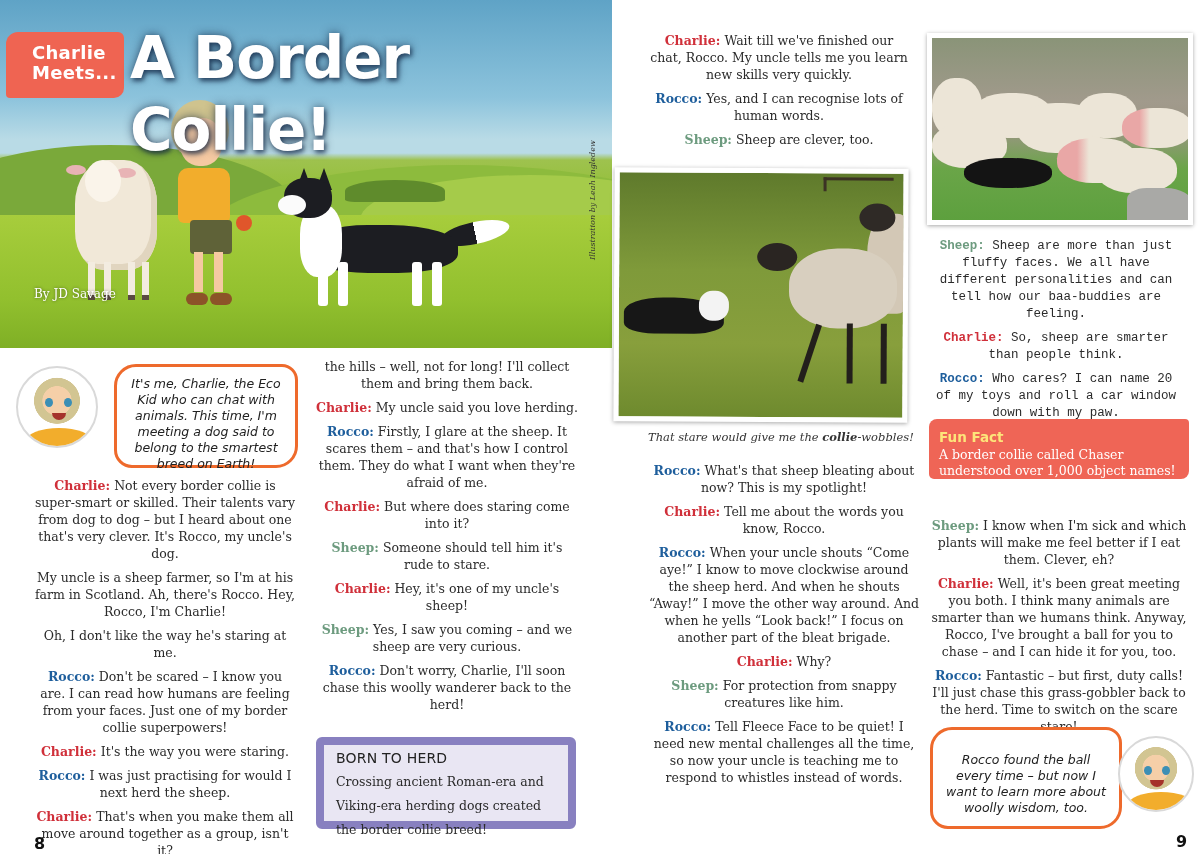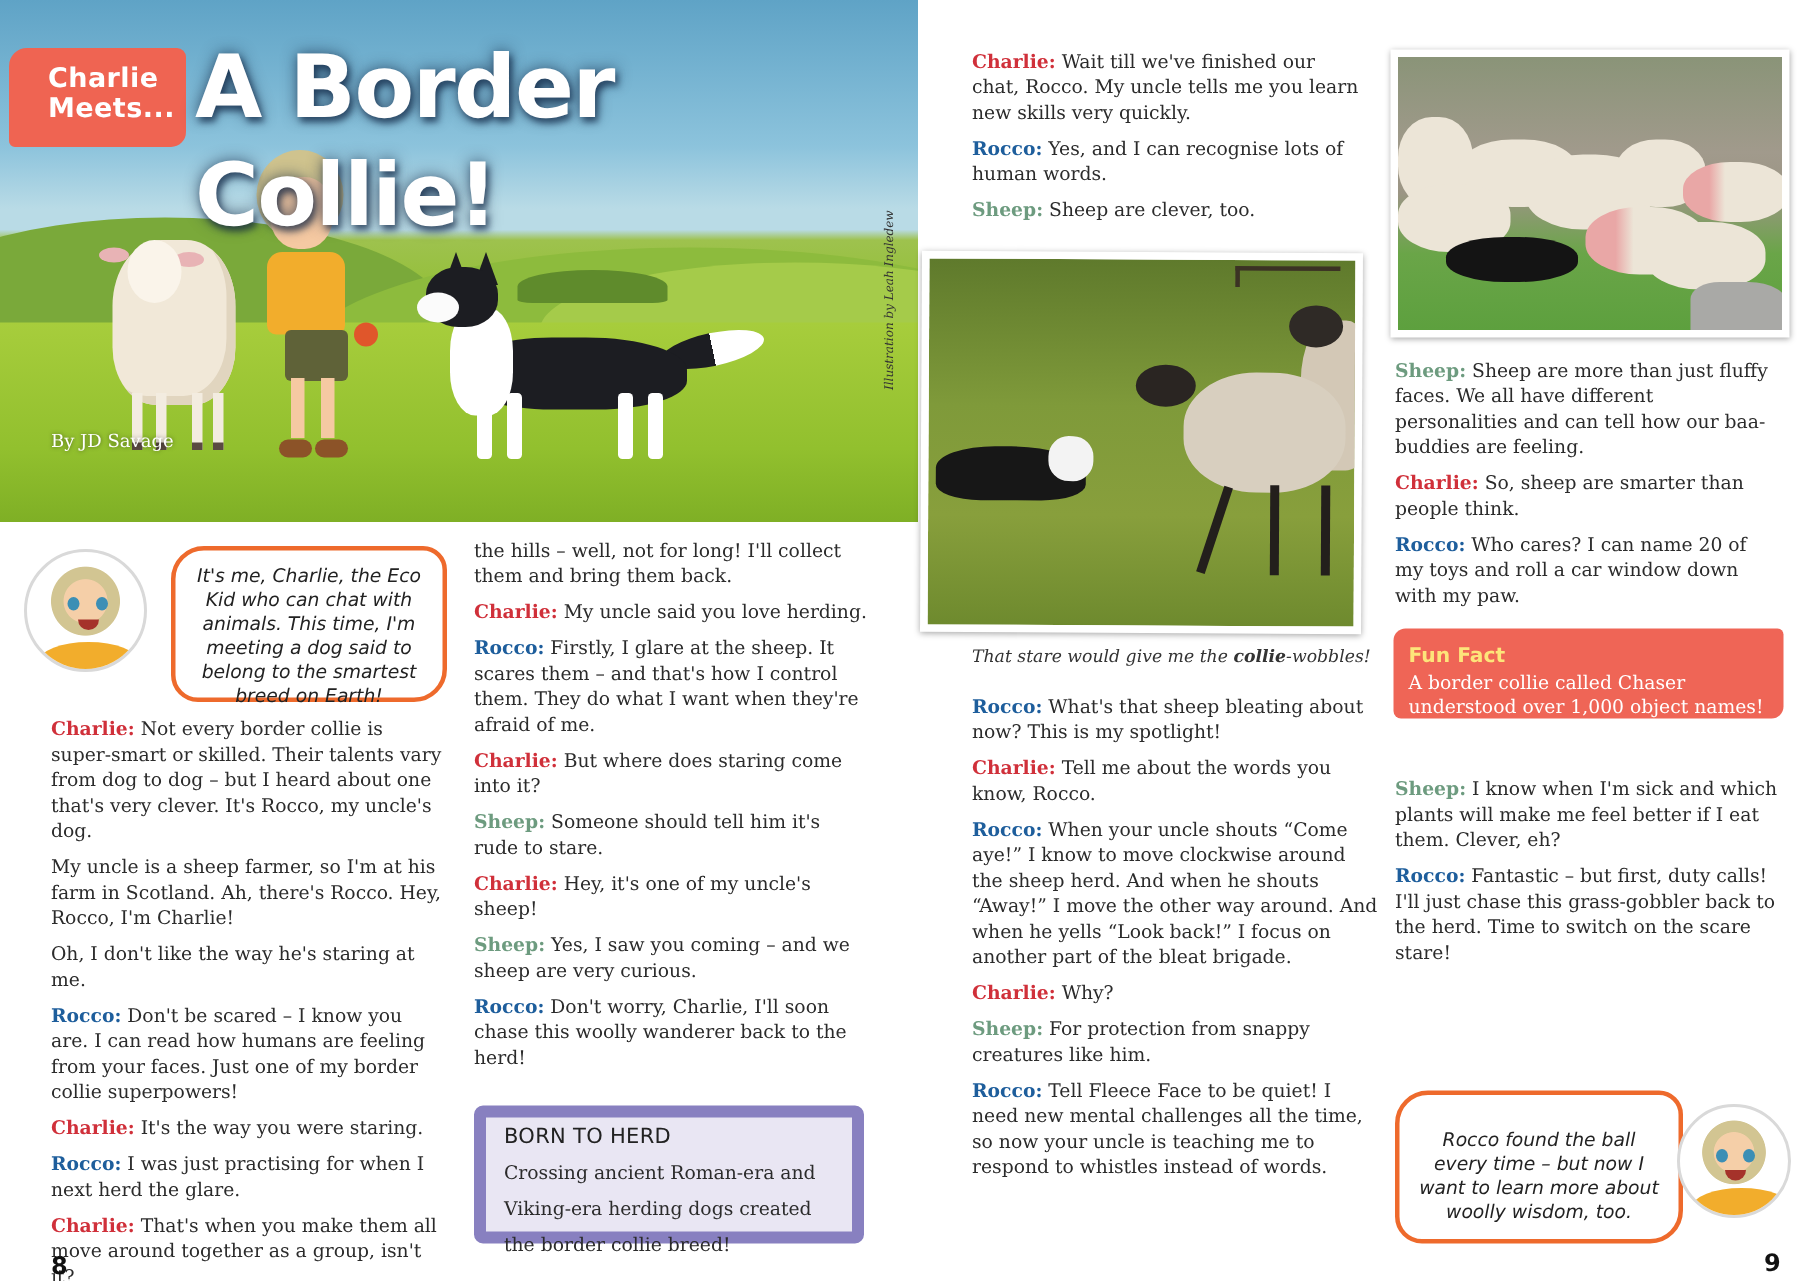--- a/index.html
+++ b/index.html
@@ -74,31 +74,31 @@
   .avatar .eye { position: absolute; top: 30px; width: 8px; height: 9px; border-radius: 50%; background: #3c8fb5; }
   .avatar .mouth { position: absolute; left: 34px; top: 45px; width: 14px; height: 7px; border-radius: 0 0 8px 8px; background: #a5322a; }
   .bubble {
     position: absolute; border: 3px solid #ee6a2c; border-radius: 22px 16px 22px 18px;
     background: #ffffff; font-family: "DejaVu Sans", sans-serif; font-style: italic;
     font-size: 12.5px; line-height: 16px; text-align: center; color: #222;
   }
 
   
   .col { position: absolute; font-size: 12.5px; line-height: 17px; color: #2b2b2b; }
-  .col p { margin-bottom: 7px; }
+  .col p { margin-bottom: 7px; text-align: center; }
   .spk { font-weight: bold; }
   .spk-charlie { color: #d0303a; }
   .spk-rocco { color: #1e5e9c; }
   .spk-sheep { color: #6d9b7f; }
 
   .col-1 { left: 34px; top: 477px; width: 262px; }
   .col-2 { left: 316px; top: 358px; width: 262px; }
   .col-3 { left: 648px; top: 32px; width: 262px; }
   .col-4 { left: 648px; top: 462px; width: 272px; }
-  .col-5 { left: 930px; top: 238px; width: 252px; }
+  .col-5 { left: 930px; top: 238px; width: 252px; font-family: Liberation Mono, monospace; }
   .col-6 { left: 930px; top: 517px; width: 258px; }
 
   .photo {
     position: absolute; background: #fff; padding: 5px;
     box-shadow: 0 1px 4px rgba(0,0,0,0.35);
   }
   .photo-inner { width: 100%; height: 100%; position: relative; overflow: hidden; }
 
   .photo-1 { left: 614px; top: 168px; width: 294px; height: 254px; transform: rotate(0.3deg); }
   .p1-bg { position: absolute; inset: 0; background: linear-gradient(180deg, #5f7a2c 0%, #7f9a3a 40%, #889f3c 70%, #6e8a2e 100%); }
@@ -199,21 +199,21 @@
   <div class="shirt"></div>
 </div>
 <div class="bubble" style="left:114px; top:364px; width:184px; height:104px; padding:9px 10px 0 10px;">It's me, Charlie, the Eco Kid who can chat with animals. This time, I'm meeting a dog said to belong to the smartest breed on Earth!</div>
 
 <div class="col col-1">
     <p><span class="spk spk-charlie">Charlie:</span><span> Not every border collie is super-smart or skilled. Their talents vary from dog to dog – but I heard about one that's very clever. It's Rocco, my uncle's dog.</span></p>
     <p><span>My uncle is a sheep farmer, so I'm at his farm in Scotland. Ah, there's Rocco. Hey, Rocco, I'm Charlie!</span></p>
     <p><span>Oh, I don't like the way he's staring at me.</span></p>
     <p><span class="spk spk-rocco">Rocco:</span><span> Don't be scared – I know you are. I can read how humans are feeling from your faces. Just one of my border collie superpowers!</span></p>
     <p><span class="spk spk-charlie">Charlie:</span><span> It's the way you were staring.</span></p>
-    <p><span class="spk spk-rocco">Rocco:</span><span> I was just practising for when I next herd the glare.</span></p>
+    <p><span class="spk spk-rocco">Rocco:</span><span> I was just practising for would I next herd the sheep.</span></p>
     <p><span class="spk spk-charlie">Charlie:</span><span> That's when you make them all move around together as a group, isn't it?</span></p>
   </div>
 <div class="col col-2">
     <p><span>the hills – well, not for long! I'll collect them and bring them back.</span></p>
     <p><span class="spk spk-charlie">Charlie:</span><span> My uncle said you love herding.</span></p>
     <p><span class="spk spk-rocco">Rocco:</span><span> Firstly, I glare at the sheep. It scares them – and that's how I control them. They do what I want when they're afraid of me.</span></p>
     <p><span class="spk spk-charlie">Charlie:</span><span> But where does staring come into it?</span></p>
     <p><span class="spk spk-sheep">Sheep:</span><span> Someone should tell him it's rude to stare.</span></p>
     <p><span class="spk spk-charlie">Charlie:</span><span> Hey, it's one of my uncle's sheep!</span></p>
     <p><span class="spk spk-sheep">Sheep:</span><span> Yes, I saw you coming – and we sheep are very curious.</span></p>
@@ -281,20 +281,21 @@
     <p><span class="spk spk-rocco">Rocco:</span><span> Who cares? I can name 20 of my toys and roll a car window down with my paw.</span></p>
   </div>
 
 <div class="callout-fun">
   <div class="h">Fun Fact</div>
   <div class="t">A border collie called Chaser understood over 1,000 object names!</div>
 </div>
 
 <div class="col col-6">
     <p><span class="spk spk-sheep">Sheep:</span><span> I know when I'm sick and which plants will make me feel better if I eat them. Clever, eh?</span></p>
+    <p><span class="spk spk-charlie">Charlie:</span><span> Well, it's been great meeting you both. I think many animals are smarter than we humans think. Anyway, Rocco, I've brought a ball for you to chase – and I can hide it for you, too.</span></p>
     <p><span class="spk spk-rocco">Rocco:</span><span> Fantastic – but first, duty calls! I'll just chase this grass-gobbler back to the herd. Time to switch on the scare stare!</span></p>
   </div>
 
 <div class="bubble" style="left:930px; top:727px; width:192px; height:102px; padding:22px 12px 0 12px;">Rocco found the ball every time – but now I want to learn more about woolly wisdom, too.</div>
 <div class="avatar" style="left:1118px; top:736px; width:76px; height:76px;">
   <div class="eye" style="left:24px; top:28px;"></div>
   <div class="eye" style="left:42px; top:28px;"></div>
   <div class="mouth" style="left:30px; top:42px;"></div>
   <div class="shirt"></div>
 </div>

